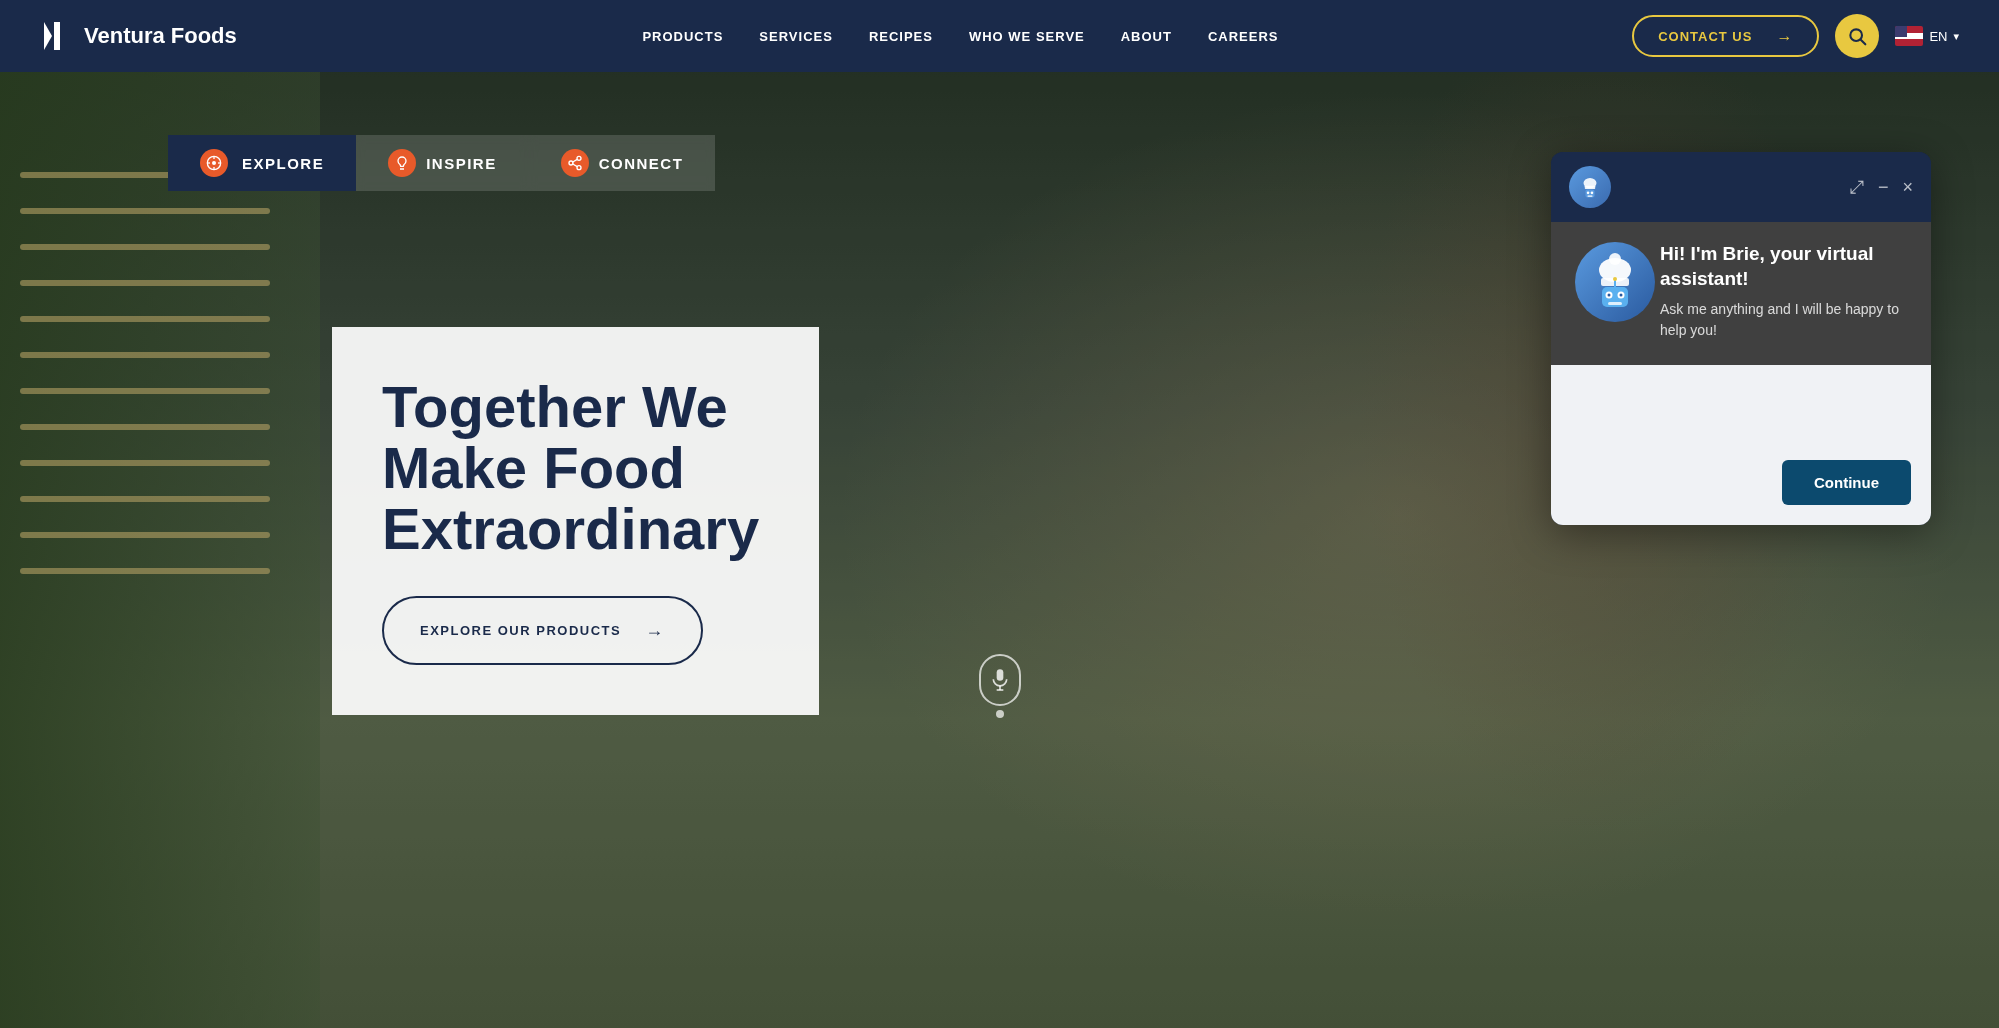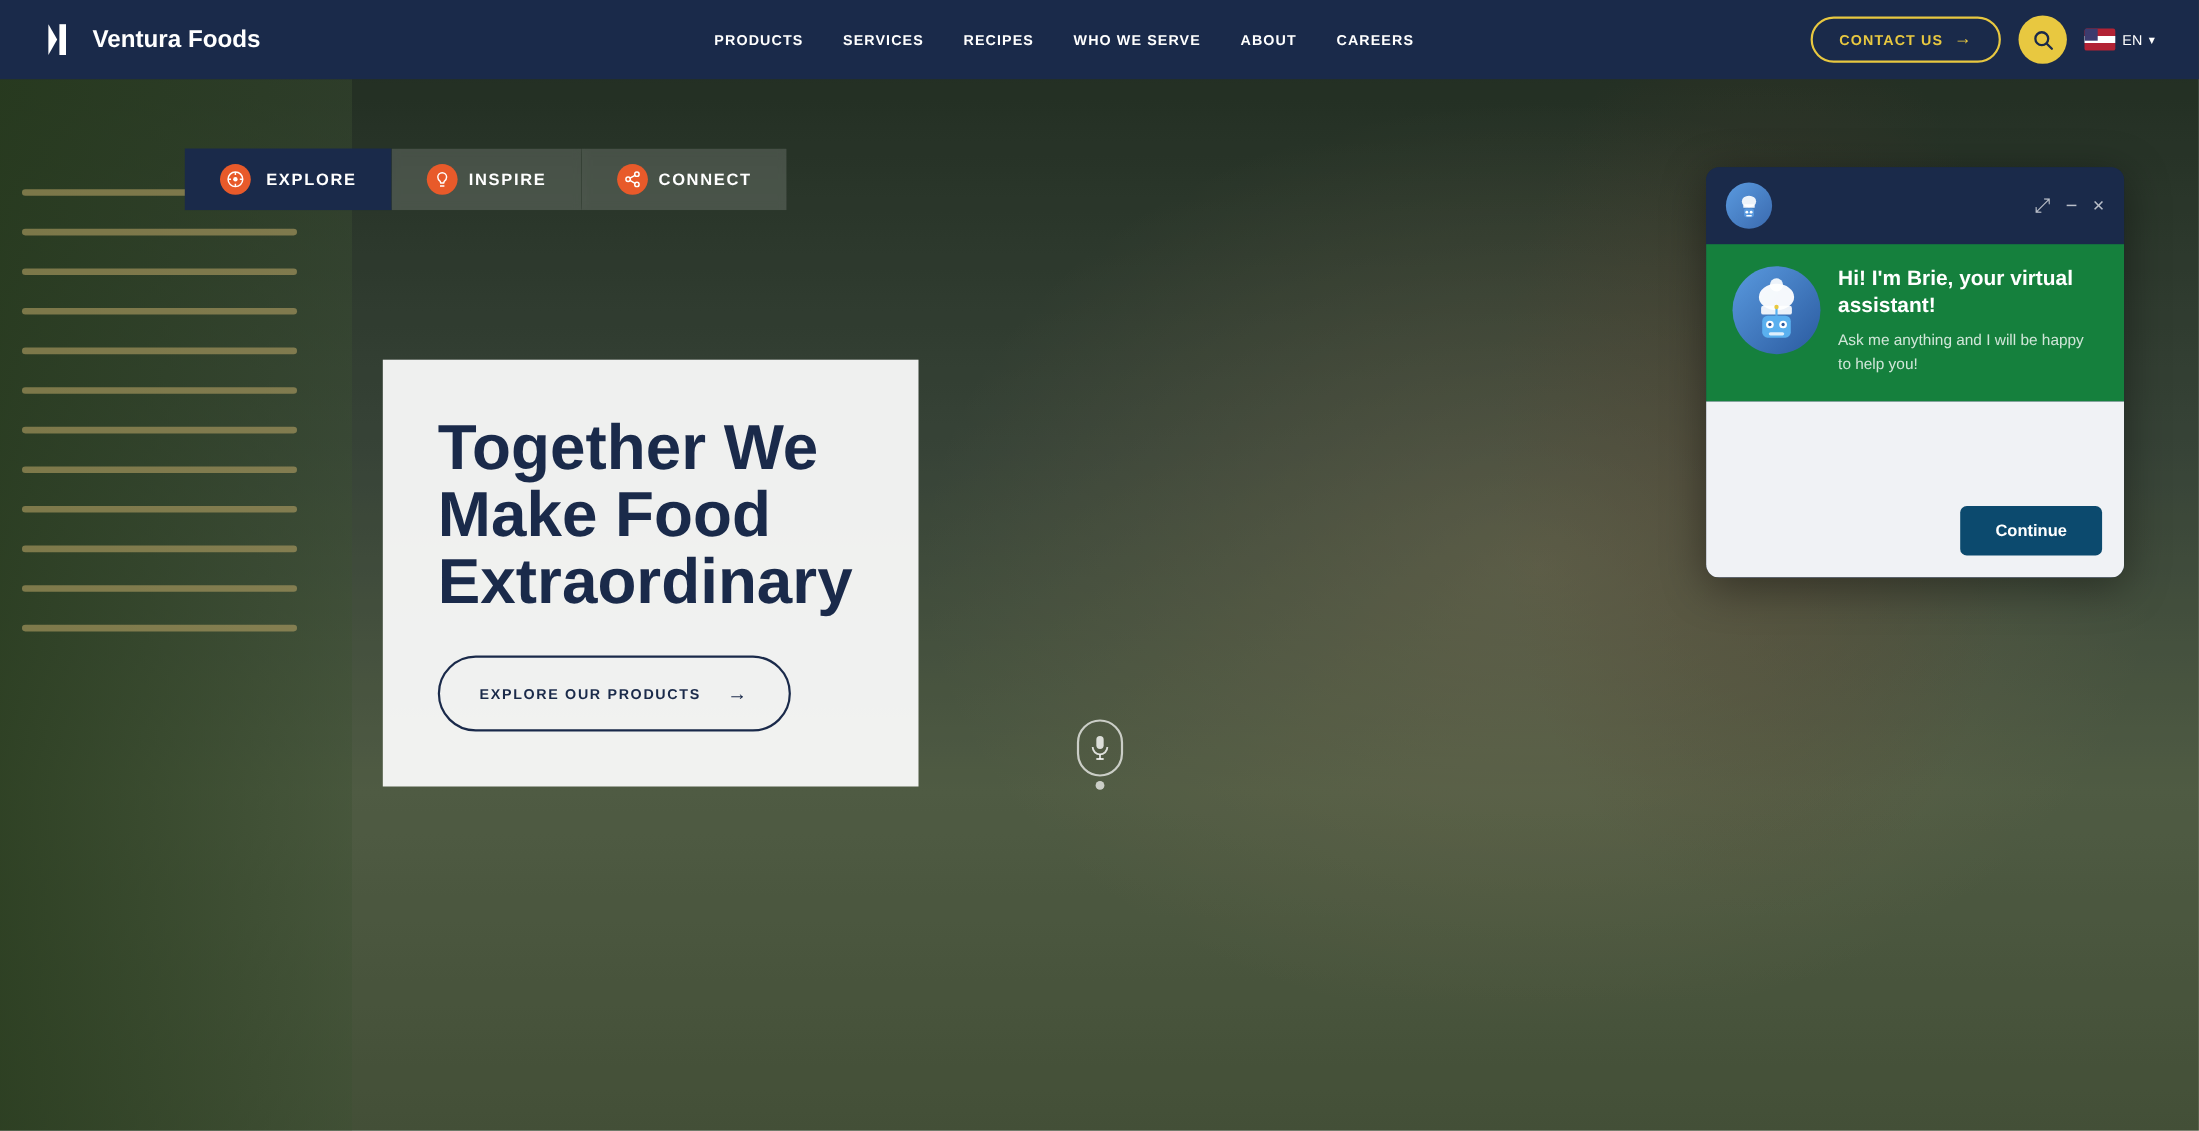--- a/index.html
+++ b/index.html
@@ -56,21 +56,21 @@
       border: 2px solid #e8c840;
       border-radius: 40px;
       padding: 10px 24px;
       color: #e8c840;
       font-size: 13px;
       font-weight: 700;
       letter-spacing: 1px;
       text-transform: uppercase;
       display: flex;
       align-items: center;
-      gap: 10px;
+      gap: 24px;
       cursor: pointer;
       background: transparent;
     }
     .search-btn {
       background: #e8c840;
       border-radius: 50%;
       width: 44px;
       height: 44px;
       display: flex;
       align-items: center;
@@ -189,21 +189,21 @@
       justify-content: center;
       font-size: 14px;
       color: white;
       flex-shrink: 0;
     }
 
     
     .hero-content {
       position: absolute;
       top: 192px;
-      left: 180px;
+      left: 164px;
       background: rgba(255,255,255,0.92);
       padding: 50px 60px 50px 50px;
       max-width: 620px;
       z-index: 50;
     }
     .hero-title {
       font-size: 58px;
       font-weight: 900;
       color: #1a2a4a;
       line-height: 1.05;
@@ -292,24 +292,24 @@
     }
     .chatbot-ctrl {
       color: rgba(255,255,255,0.7);
       font-size: 18px;
       cursor: pointer;
       background: none;
       border: none;
       line-height: 1;
     }
     .chatbot-body {
-      background: #15803d;
+      background: #404040;
       padding: 20px 24px 24px 24px;
       display: flex;
-      gap: 16px;
+      gap: 5px;
     }
     .chatbot-mascot {
       width: 80px;
       height: 80px;
       background: linear-gradient(135deg, #5a9adf, #2a5a9f);
       border-radius: 50%;
       display: flex;
       align-items: center;
       justify-content: center;
       font-size: 40px;

